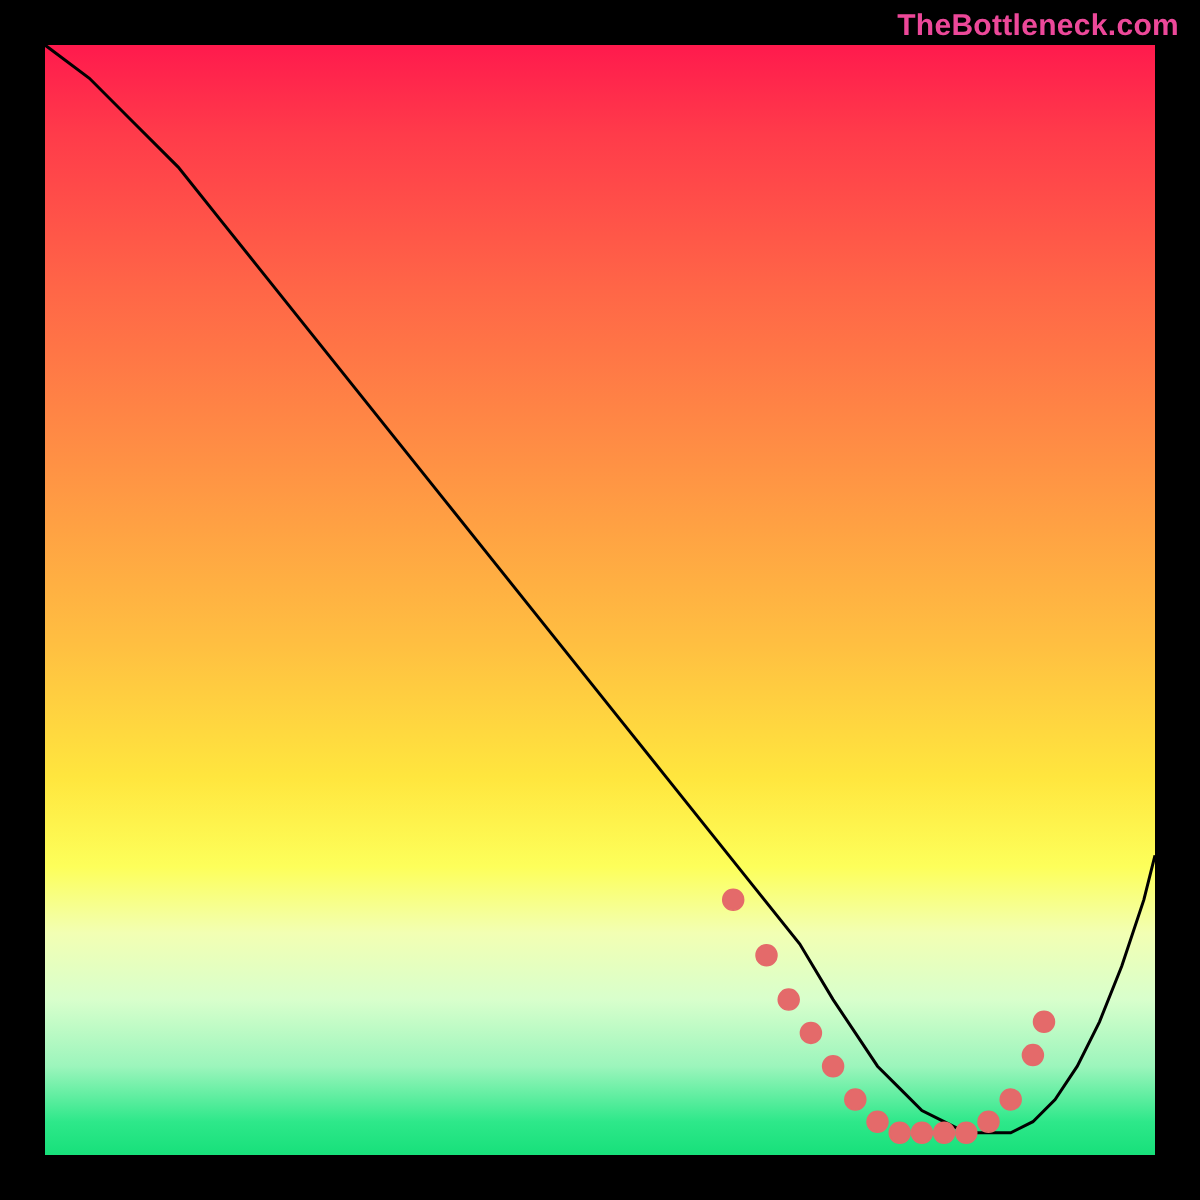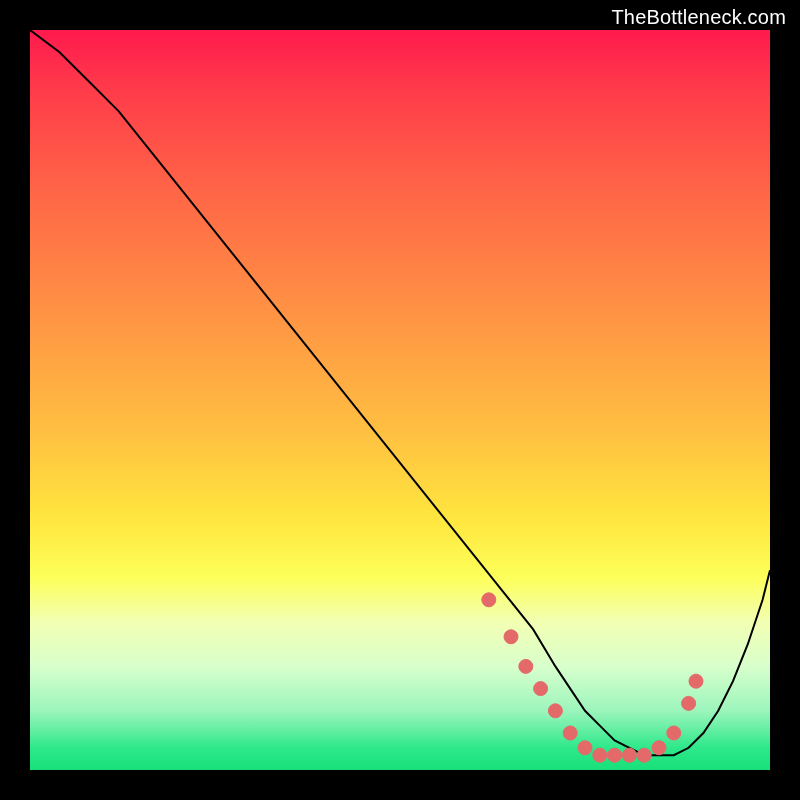--- a/index.html
+++ b/index.html
@@ -37,23 +37,23 @@
       #d8ffcc 86%,
       #9cf5bc 92%,
       #2ee88a 97%,
       #17e07a 100%
     );
   }
   .watermark {
     position: absolute;
     top: 6px;
     right: 14px;
-    color: #ffffff;
+    color: #ec4899;
     font-size: 20px;
-    font-weight: 400;
+    font-weight: 700;
     letter-spacing: 0.2px;
   }
   svg.curve {
     position: absolute;
     left: 0;
     top: 0;
     width: 740px;
     height: 740px;
   }
   svg.curve path {

